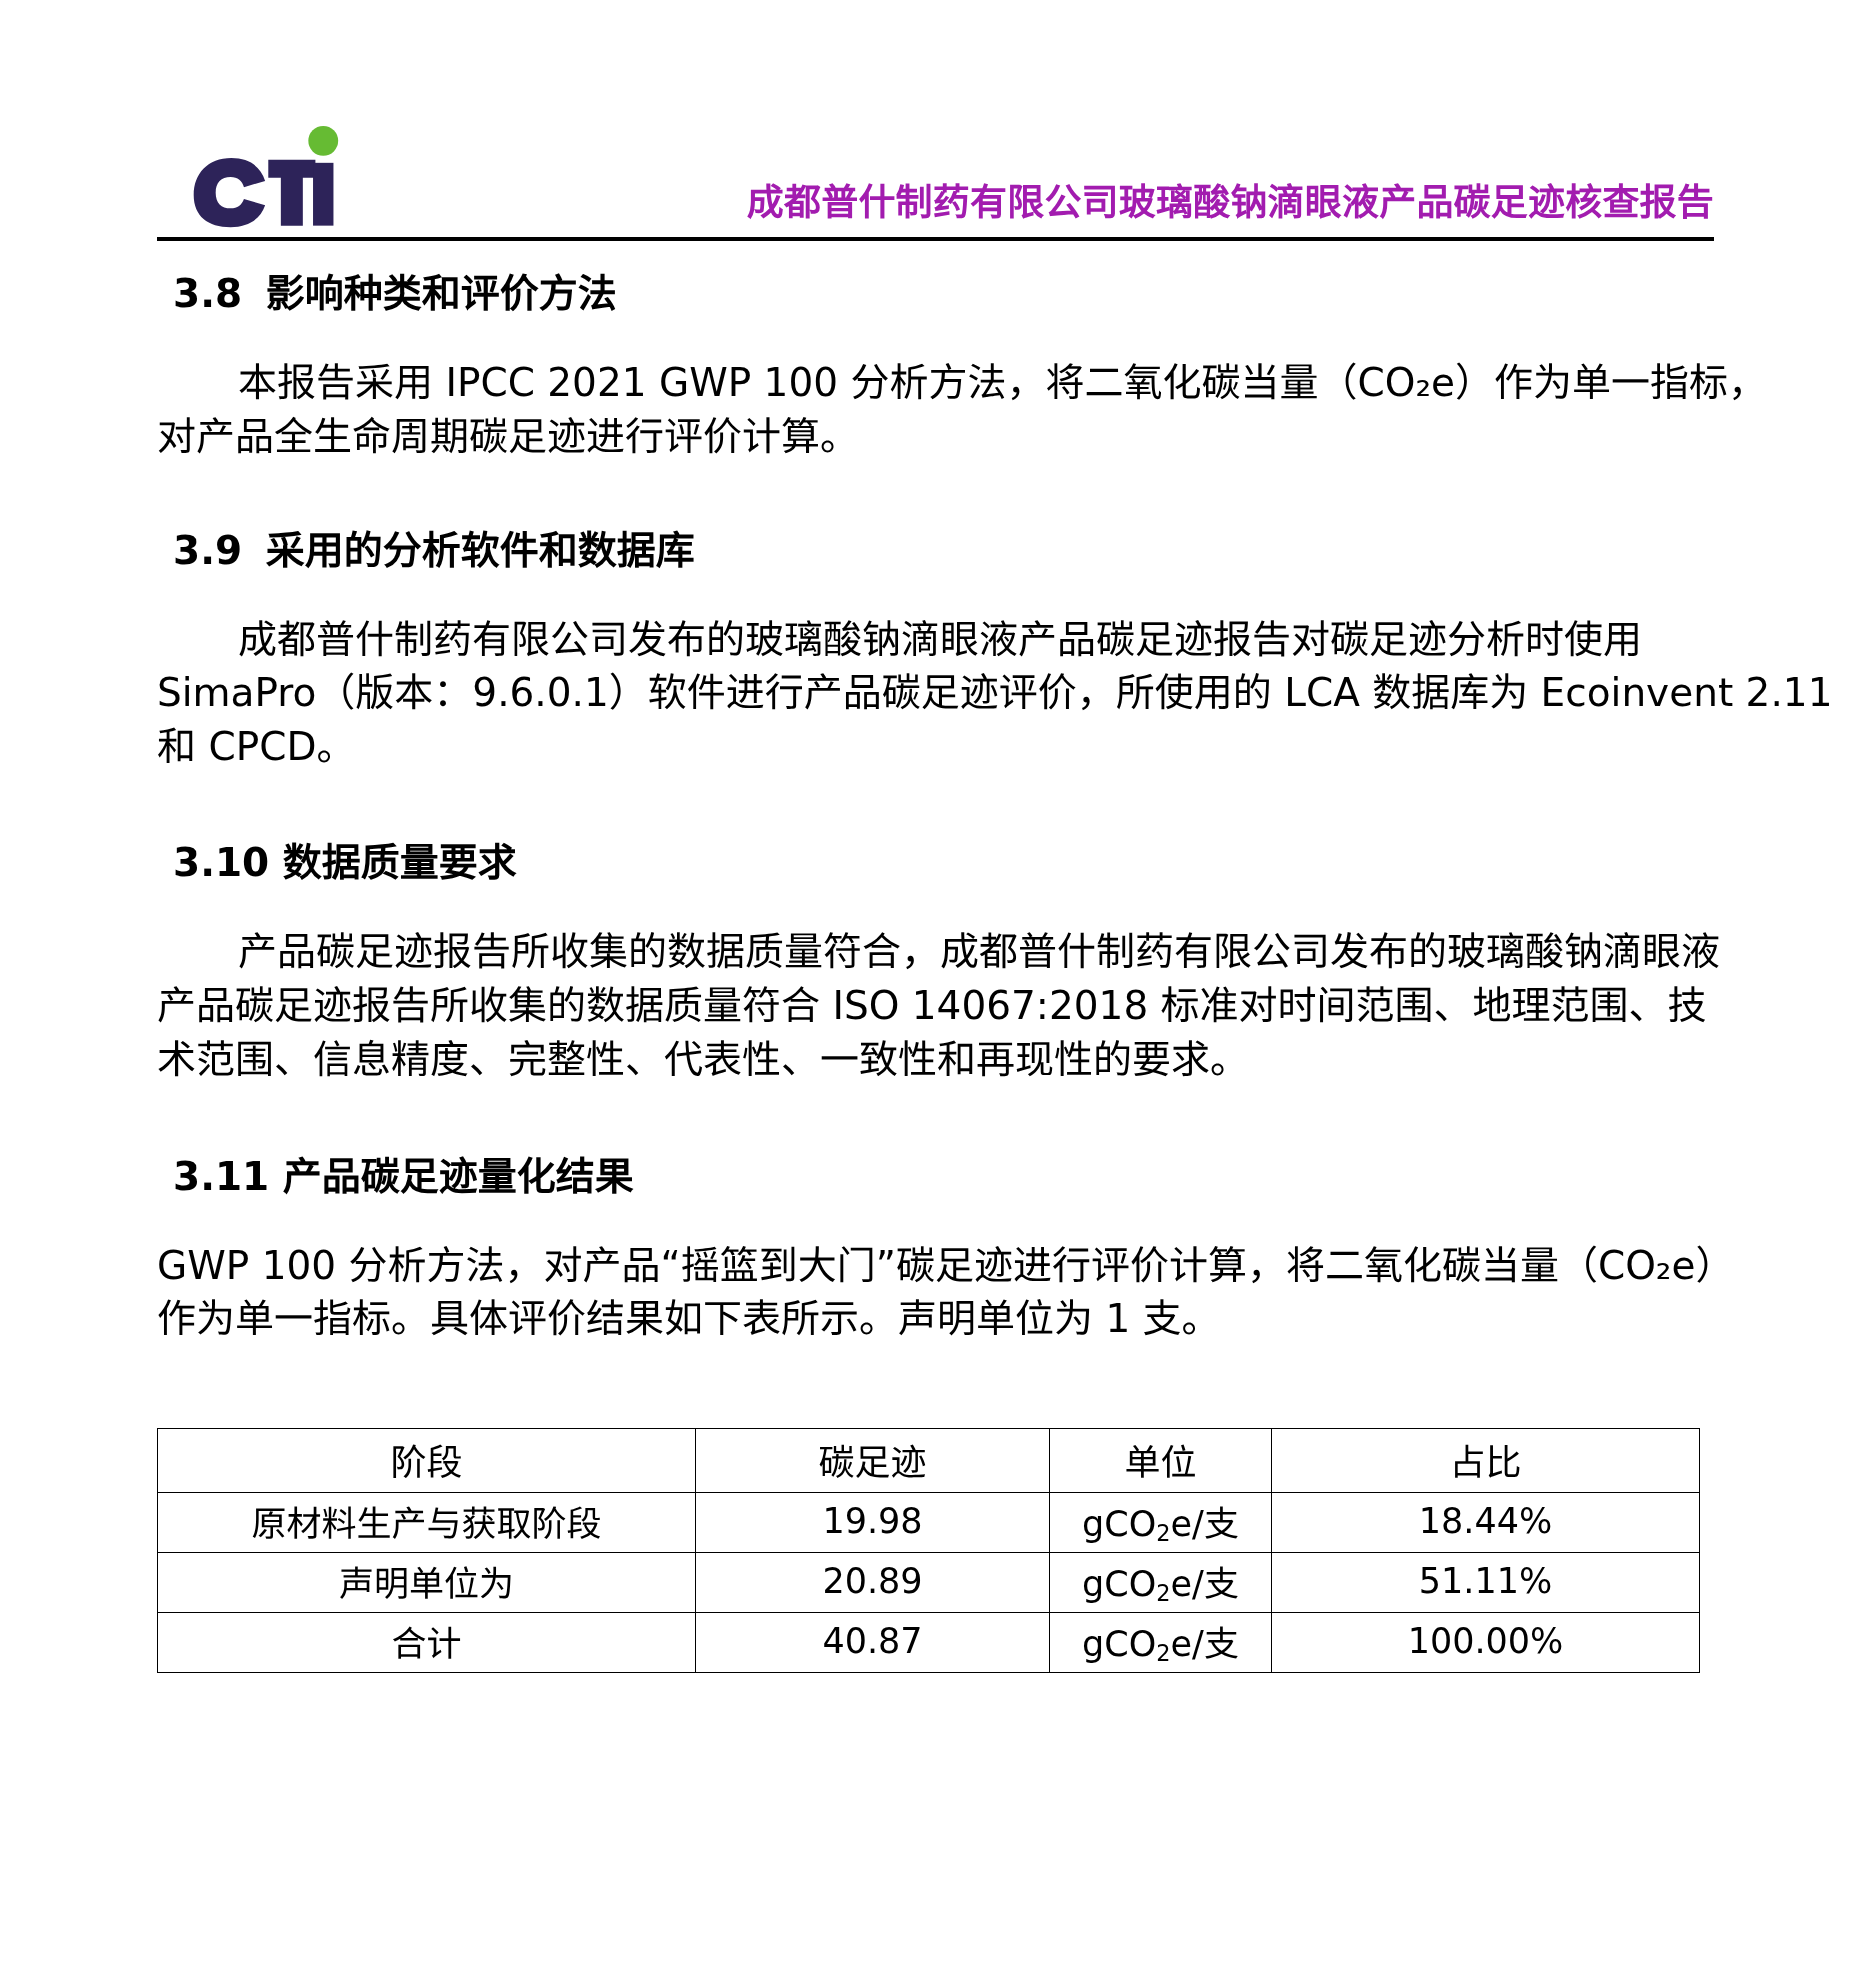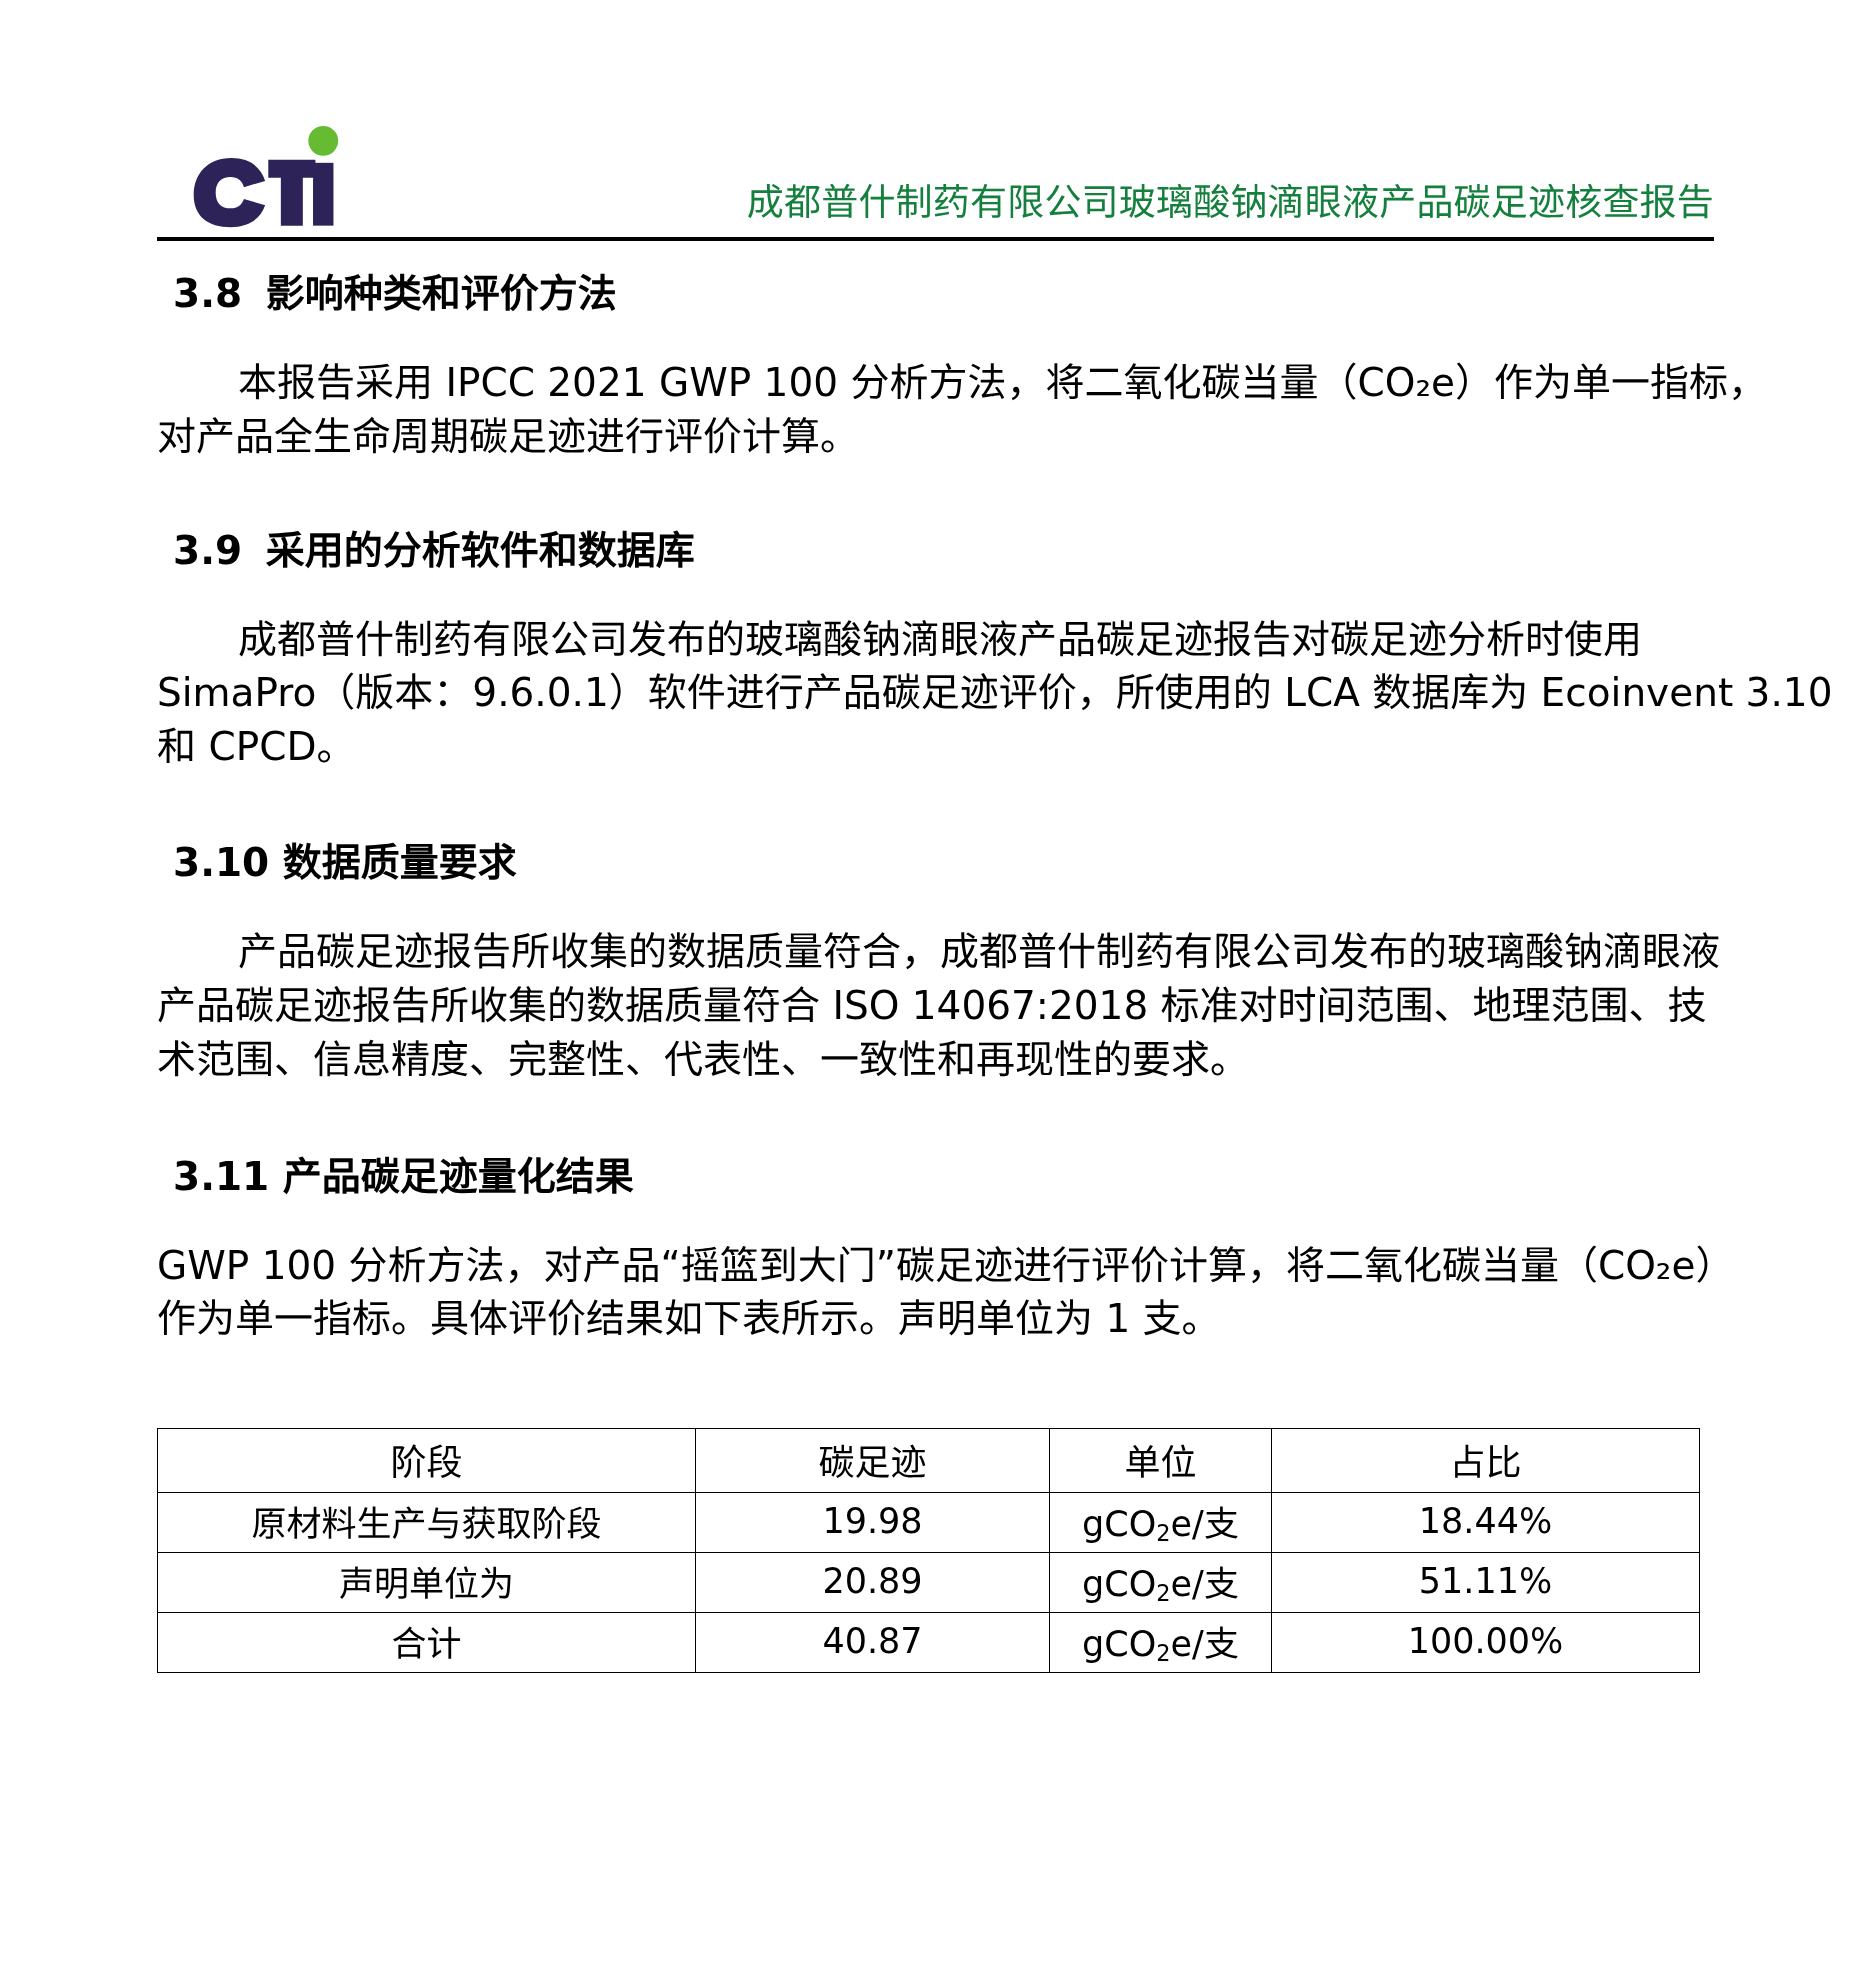--- a/index.html
+++ b/index.html
@@ -37,22 +37,22 @@
 
   .header-title {
     position: absolute;
     right: 0;
     top: 65px;
     font-size: 37px;
     line-height: 1.1;
     letter-spacing: 0.2px;
     white-space: nowrap;
     font-family: "DejaVu Sans", "Liberation Sans", sans-serif;
-    font-weight: 400;
-    color: #15803d;
+    font-weight: 700;
+    color: #a21caf;
   }
   .header-rule {
     position: absolute;
     left: 157px;
     top: 237px;
     width: 1557px;
     height: 3.5px;
     background: #000000;
   }
 
@@ -148,21 +148,21 @@
       <span class="ln"><span class="indent"></span><span>本报告采用 IPCC 2021 GWP 100 分析方法，将二氧化碳当量（CO₂e）作为单一指标，</span></span>
       <span class="ln"><span>对产品全生命周期碳足迹进行评价计算。</span></span>
     </p>
 
     <div class="sp-38"></div>
 
     <h2 class="section"><span class="sec-num">3.9</span><span class="sec-gap-wide"></span><span>采用的分析软件和数据库</span></h2>
     <div class="sp-after-head"></div>
     <p class="para">
       <span class="ln"><span class="indent"></span><span>成都普什制药有限公司发布的玻璃酸钠滴眼液产品碳足迹报告对碳足迹分析时使用</span></span>
-      <span class="ln"><span>SimaPro（版本：9.6.0.1）软件进行产品碳足迹评价，所使用的 LCA 数据库为 Ecoinvent 3.10</span></span>
+      <span class="ln"><span>SimaPro（版本：9.6.0.1）软件进行产品碳足迹评价，所使用的 LCA 数据库为 Ecoinvent 2.11</span></span>
       <span class="ln"><span>和 CPCD。</span></span>
     </p>
 
     <div class="sp-39"></div>
 
     <h2 class="section"><span class="sec-num">3.10</span><span class="sec-gap-narrow"></span><span>数据质量要求</span></h2>
     <div class="sp-after-head"></div>
     <p class="para">
       <span class="ln"><span class="indent"></span><span>产品碳足迹报告所收集的数据质量符合，成都普什制药有限公司发布的玻璃酸钠滴眼液</span></span>
       <span class="ln"><span>产品碳足迹报告所收集的数据质量符合 ISO 14067:2018 标准对时间范围、地理范围、技</span></span>

